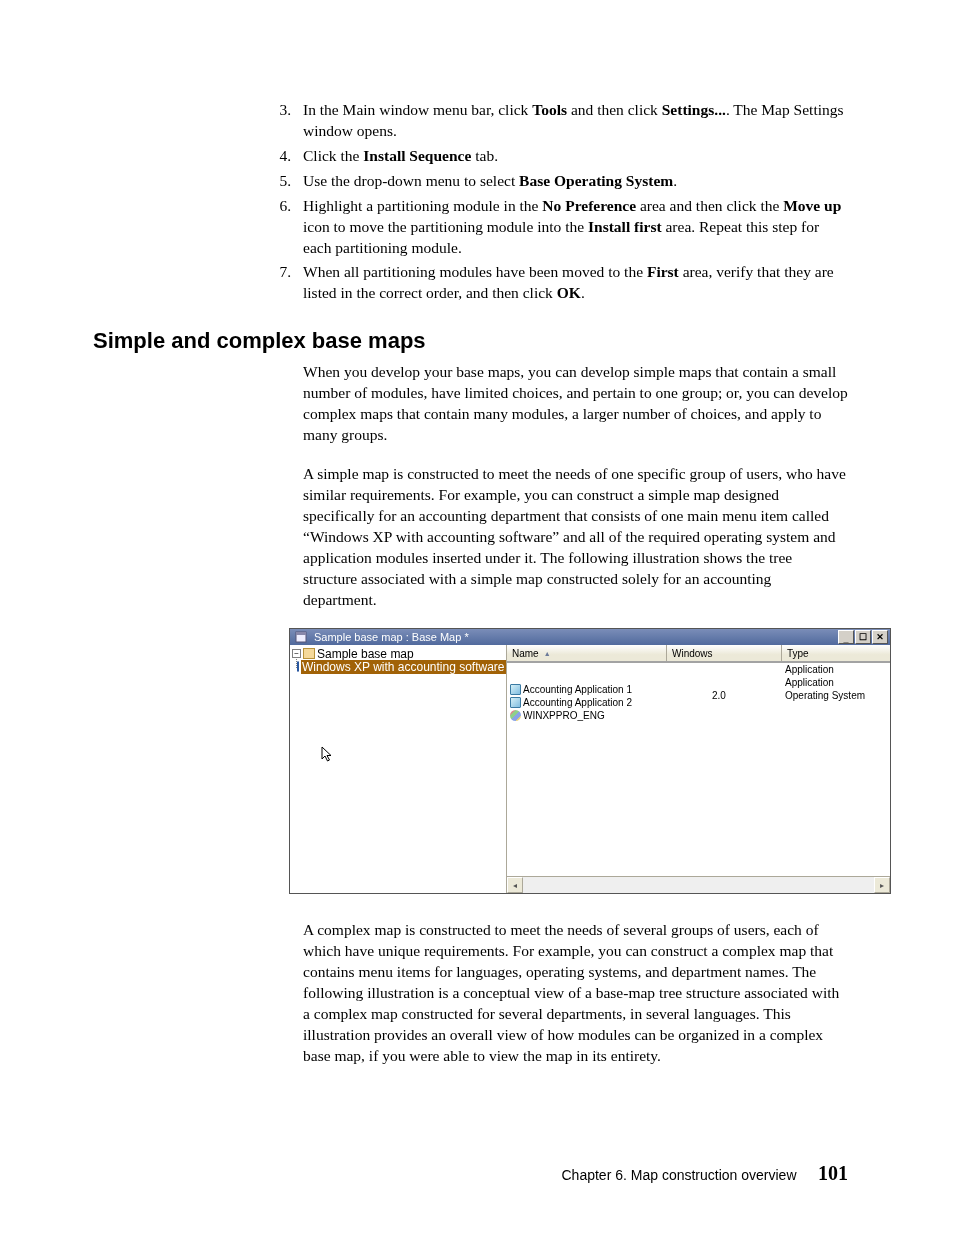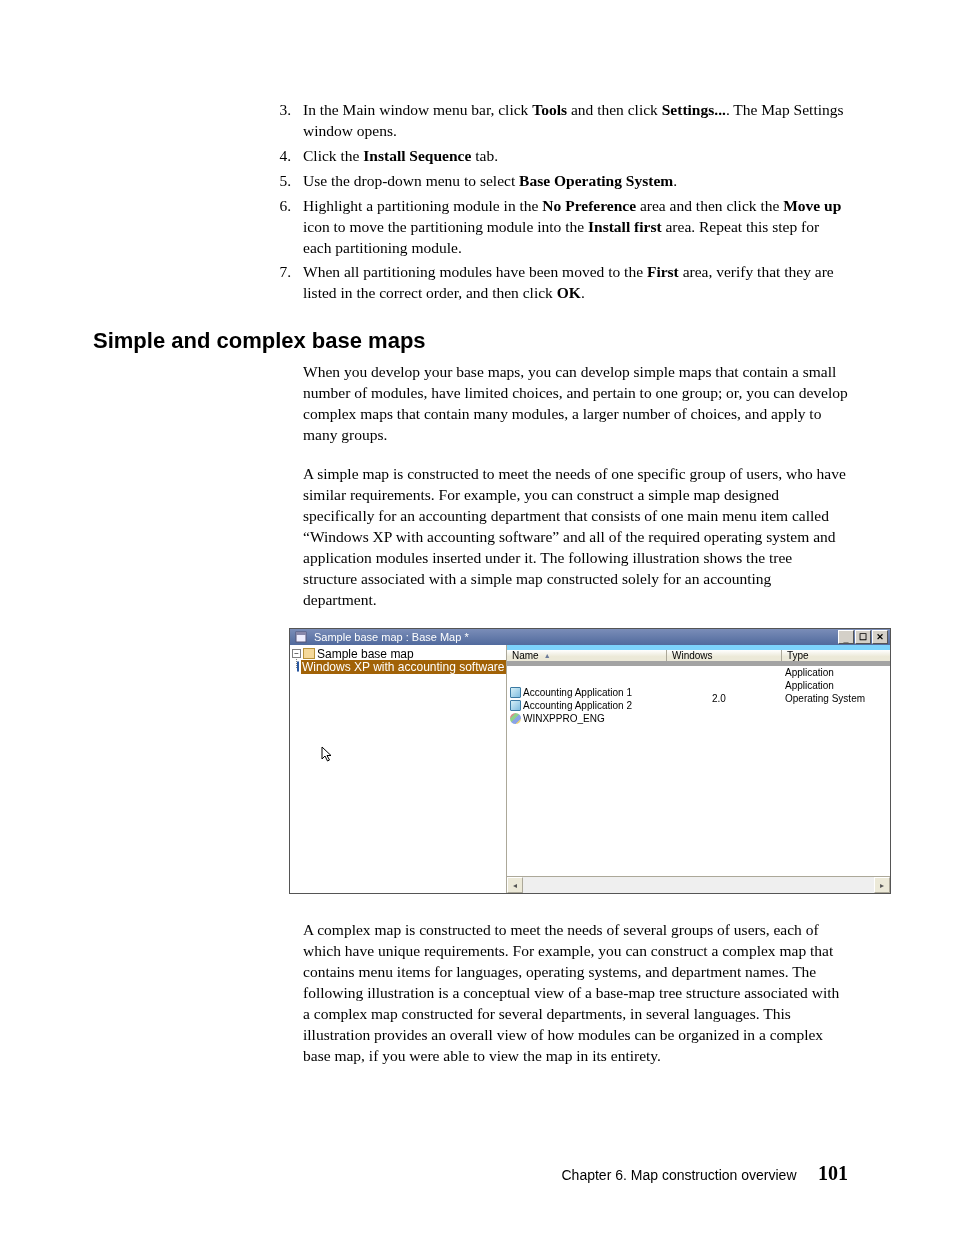--- a/index.html
+++ b/index.html
@@ -181,22 +181,21 @@
 
   .list-panel {
     flex: 1;
     display: flex;
     flex-direction: column;
   }
   .list-header {
     display: flex;
     height: 16px;
     background: #7dd3fc;
-    border-bottom: 5px solid #a3a3a3;
-    align-items: flex-end;
+    border-bottom: 2px solid #a3a3a3;
   }
   .lh-cell {
     border-right: 1px solid #aca899;
     display: flex;
     align-items: center;
     padding: 0 5px;
     font-size: 10px;
     color: #000;
     box-sizing: border-box;
     position: relative;

